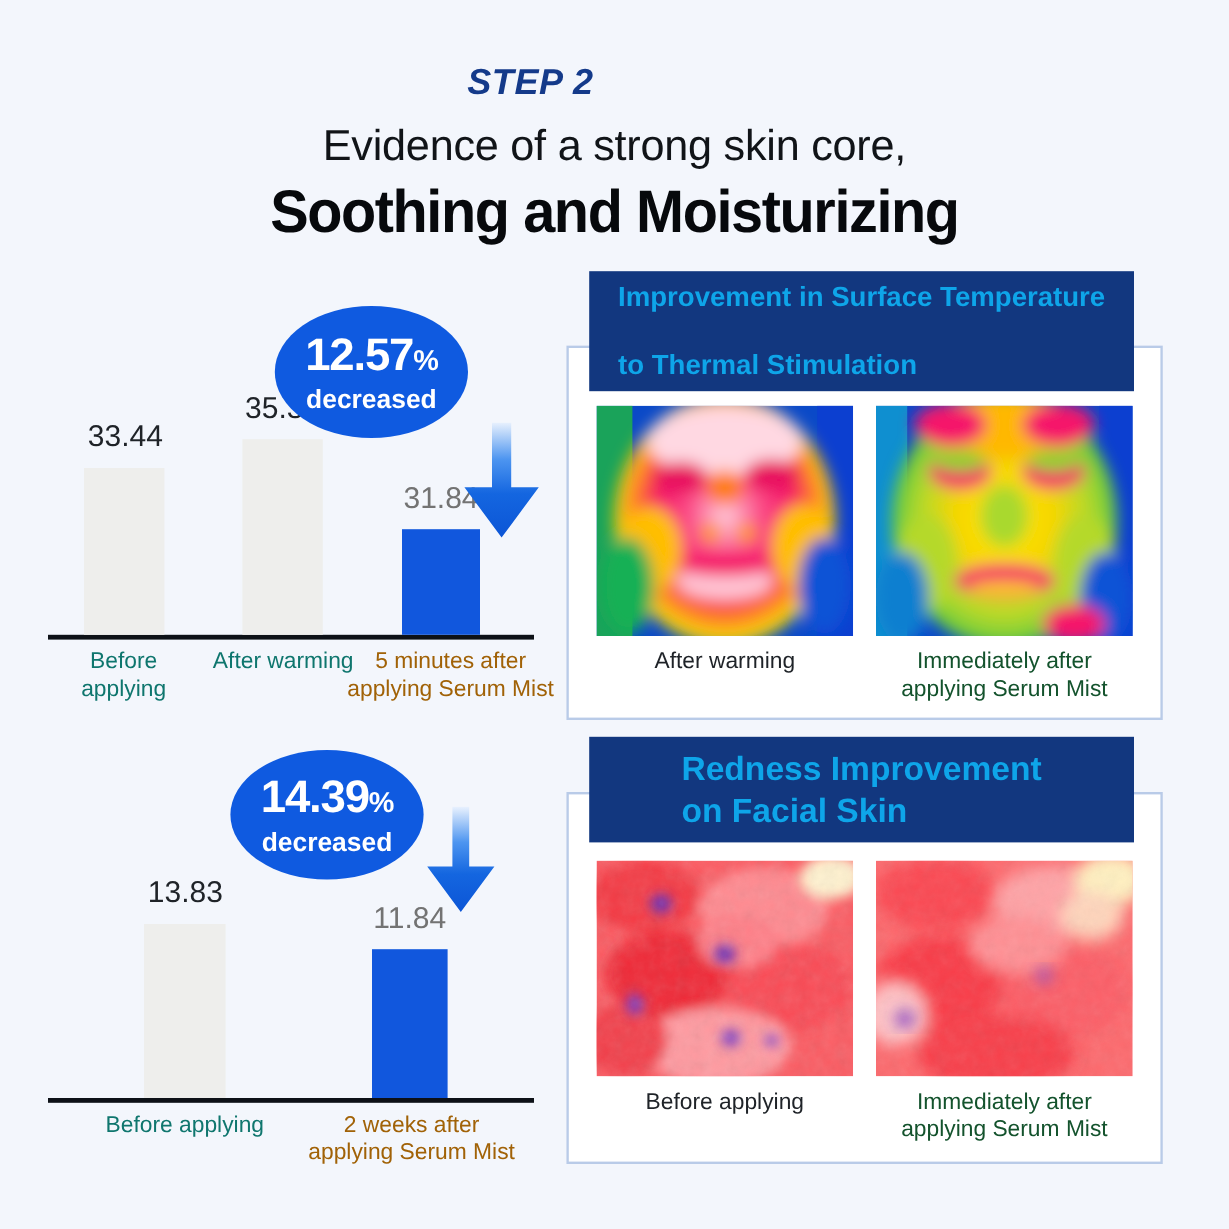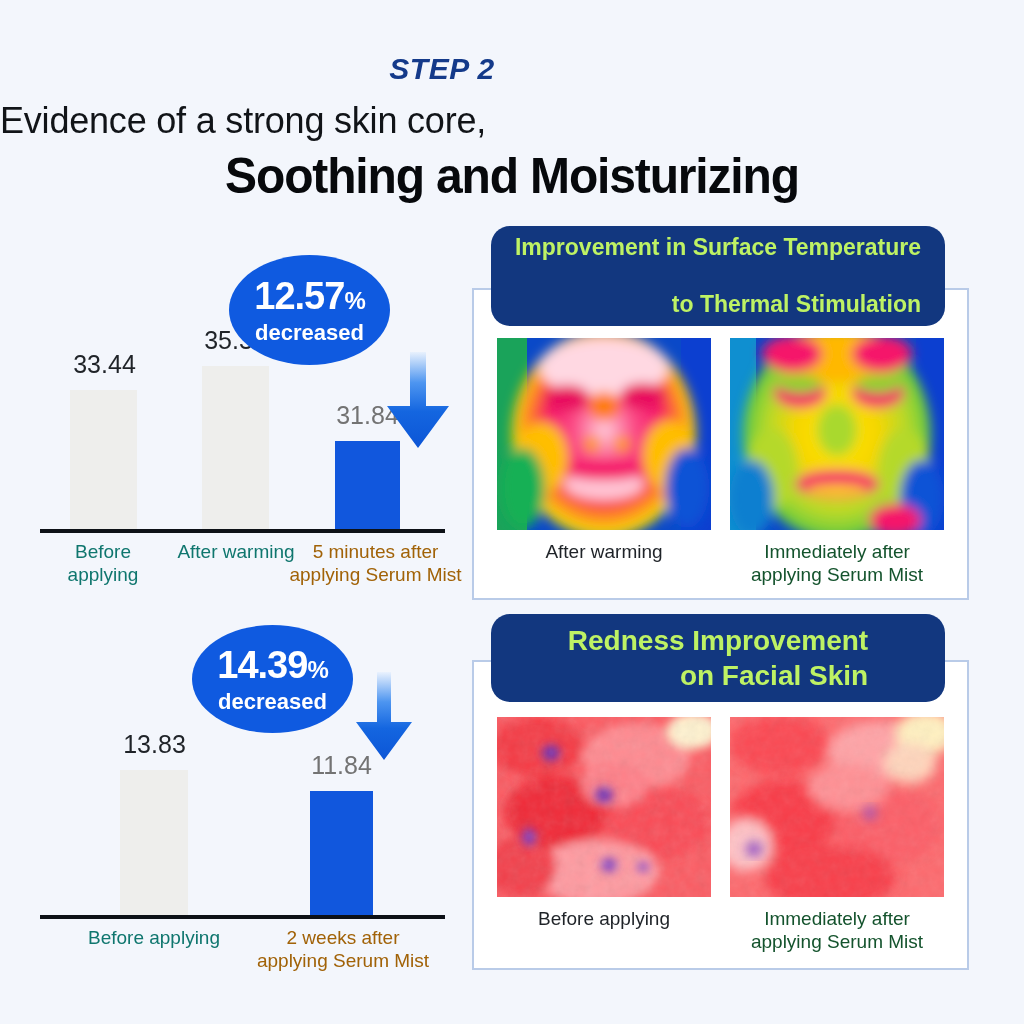--- a/index.html
+++ b/index.html
@@ -30,21 +30,21 @@
     font-weight: bold;
     font-style: italic;
     letter-spacing: 0.5px;
     color: #143a8a;
   }
   .headline-sub {
     position: absolute;
     top: 100px;
     left: 0;
     width: 1024px;
-    text-align: left;
+    text-align: center;
     font-size: 36px;
     font-weight: 400;
     color: #111418;
     letter-spacing: -0.2px;
   }
   .headline-main {
     position: absolute;
     top: 147px;
     left: 0;
     width: 1024px;
@@ -125,28 +125,27 @@
 
   
   .card {
     position: absolute;
     background: #ffffff;
     border: 2px solid #b9cbe8;
   }
   .card-header {
     position: absolute;
     background: #12377f;
-    color: #bef264;
+    color: #0ea5e9;
     display: flex;
     align-items: center;
     justify-content: center;
-    text-align: right;
+    text-align: left;
     font-weight: bold;
     line-height: 1.25;
-    border-radius: 19px;
   }
   .card-header.h1 { font-size: 23px; }
   .card-header.h2 { font-size: 28px; }
 
   .thumb {
     position: absolute;
     overflow: hidden;
   }
   .thumb-caption {
     position: absolute;

